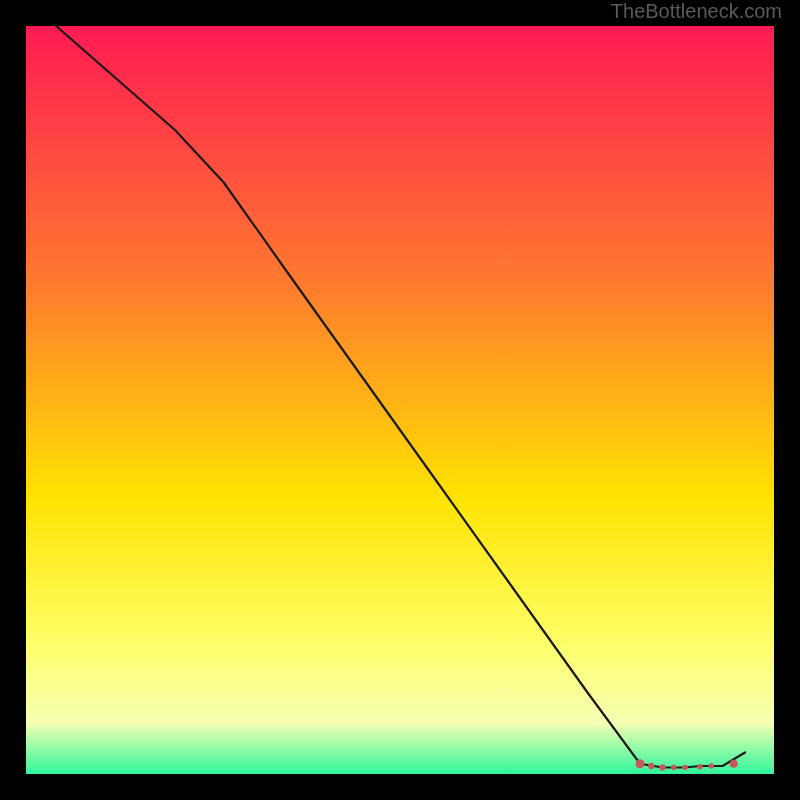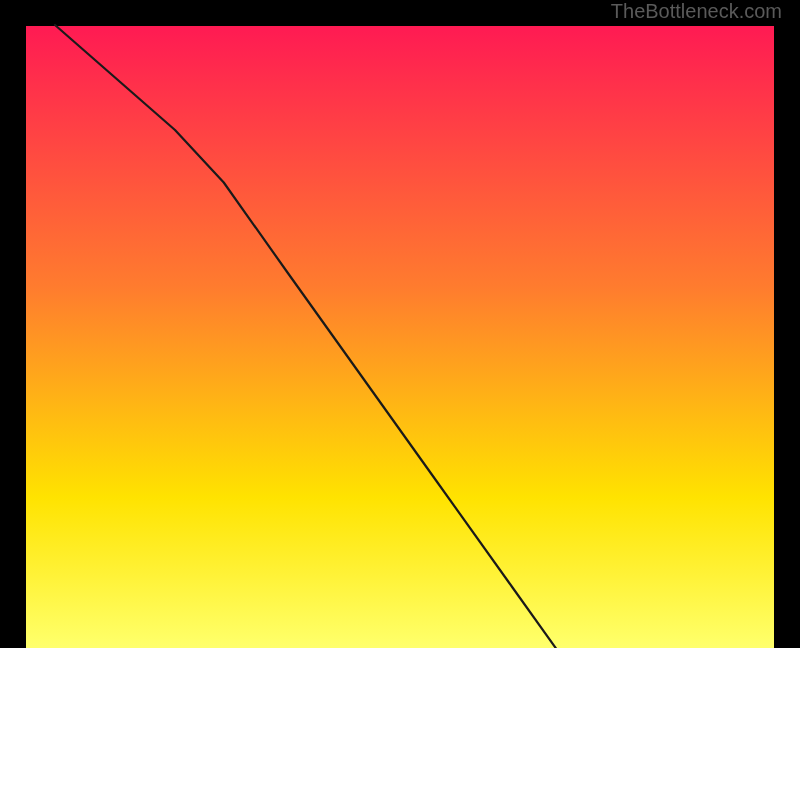--- a/index.html
+++ b/index.html
@@ -3,21 +3,21 @@
 <meta charset="utf-8">
 <style>
   body {
     margin: 0;
     padding: 0;
     background: #fff;
     font-family: Arial, Helvetica, sans-serif;
   }
   .wrap {
     width: 800px;
-    height: 648px;
+    height: 800px;
     position: relative;
   }
   .attribution {
     position: absolute;
     top: 0;
     right: 18px;
     font-family: Tahoma, Arial, sans-serif;
     font-size: 20px;
     color: #5a5a5a;
   }

